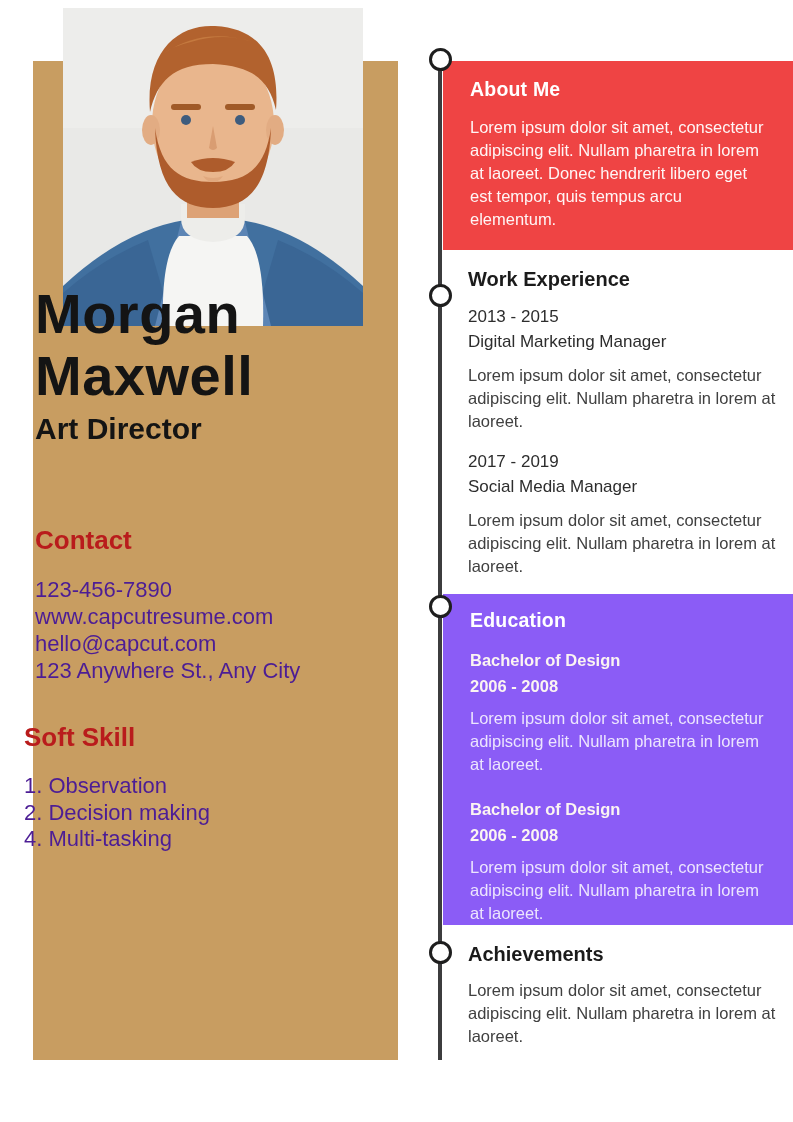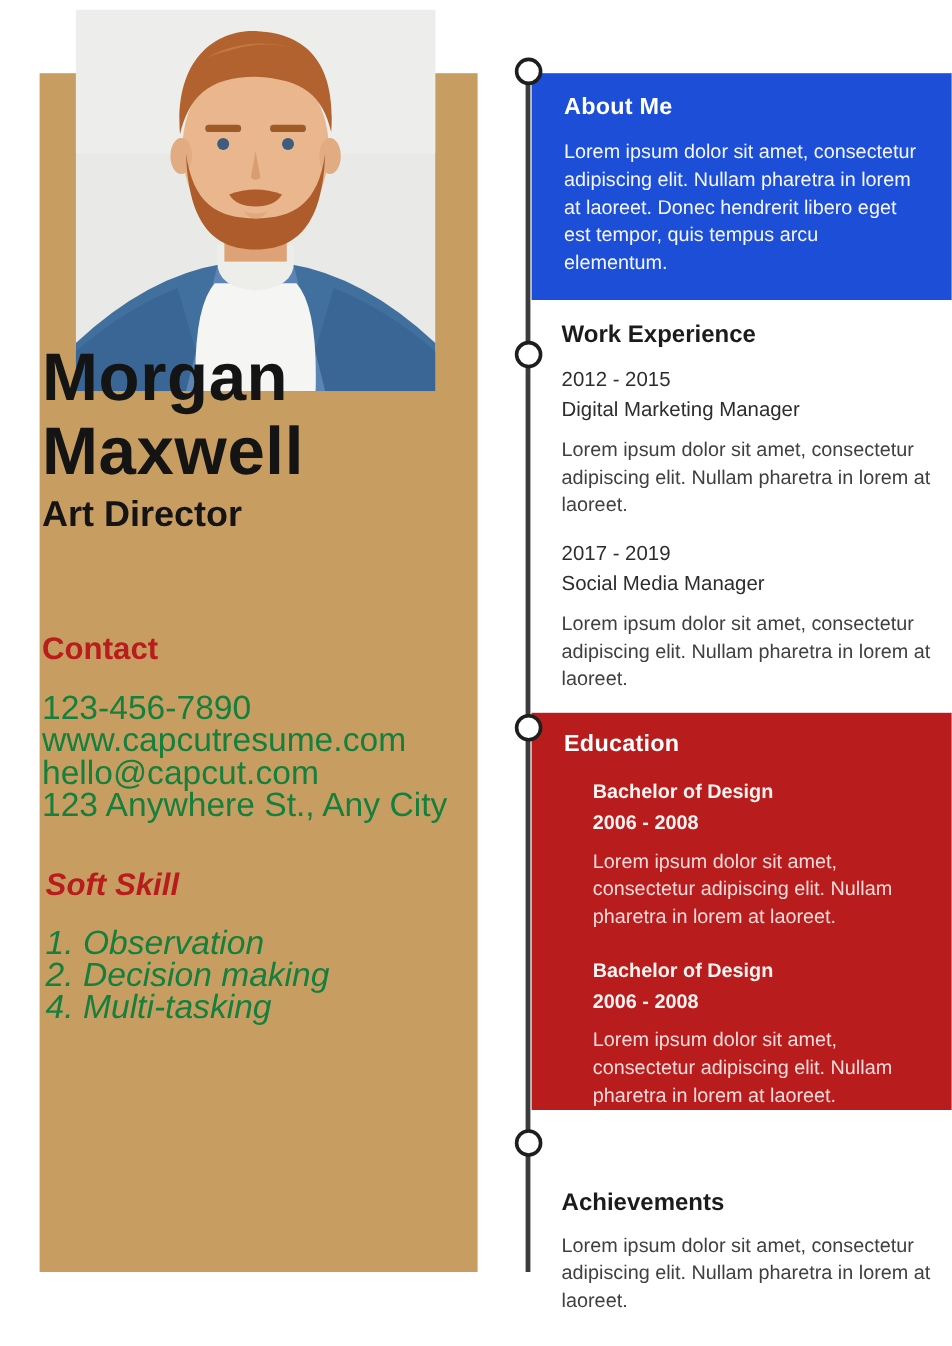--- a/index.html
+++ b/index.html
@@ -37,23 +37,23 @@
     color: #141414;
     font-size: 30px; font-weight: 700;
   }
 
   .contact-block { position: absolute; left: 35px; top: 525px; }
   .side-heading {
     color: #b91c1c;
     font-size: 26px; font-weight: 700;
     margin: 0 0 14px 0;
   }
-  .side-lines { color: #15803d; font-size: 28px; line-height: 27px; font-weight: 400; margin-top: 20px; }
-
-  .skills-block { position: absolute; left: 38px; top: 722px; font-style: italic; }
+  .side-lines { color: #4c1d95; font-size: 22px; line-height: 27px; font-weight: 400; margin-top: 20px; }
+
+  .skills-block { position: absolute; left: 24px; top: 722px; }
   .skills-block .side-lines { line-height: 26.5px; }
 
   
   .timeline-line {
     position: absolute;
     left: 438px; top: 61px;
     width: 3.5px; height: 999px;
     background: #3C3C3E;
   }
   .timeline-node {
@@ -69,21 +69,21 @@
   .node-about        { top: 48px; }
   .node-work         { top: 284px; }
   .node-education    { top: 595px; }
   .node-achievements { top: 941px; }
 
   
   .about-panel {
     position: absolute;
     left: 443px; top: 61px;
     width: 350px; height: 189px;
-    background: #1d4ed8;
+    background: #ef4444;
     box-sizing: border-box;
     padding: 17px 28px 0 27px;
     color: #ffffff;
   }
   .panel-heading {
     font-size: 19.5px; font-weight: 600;
     margin: 0 0 15px 0;
     letter-spacing: 0.2px;
   }
   .panel-body {
@@ -110,41 +110,40 @@
   .entry-body {
     margin-top: 10px;
     font-size: 16.5px; line-height: 23px;
     color: #404040;
   }
 
   .education-panel {
     position: absolute;
     left: 443px; top: 594px;
     width: 350px; height: 331px;
-    background: #b91c1c;
+    background: #8b5cf6;
     box-sizing: border-box;
     padding: 15px 26px 0 27px;
     color: #ffffff;
   }
-  .edu-entry { margin-bottom: 20px; margin-left: 24px; }
+  .edu-entry { margin-bottom: 20px; }
   .edu-meta {
     font-size: 16.5px; line-height: 26px;
     font-weight: 600; color: #FBF4F2;
   }
   .edu-body {
     margin-top: 8px;
     font-size: 16.5px; line-height: 23px;
     color: rgba(255,255,255,0.84);
   }
 
   .achievements-section {
     position: absolute;
     left: 468px; top: 943px;
     width: 312px;
-    margin-top: 48px;
   }
   .achievements-section .entry-body { margin-top: 13px; }
 </style>
 </head>
 <body>
 
 <div class="sidebar"></div>
 
 <div class="photo">
   <svg viewBox="0 0 300 318" preserveAspectRatio="none">
@@ -219,21 +218,21 @@
 
 <div class="about-panel">
   <h3 class="panel-heading">About Me</h3>
   <div class="panel-body">Lorem ipsum dolor sit amet, consectetur adipiscing elit. Nullam pharetra in lorem at laoreet. Donec hendrerit libero eget est tempor, quis tempus arcu elementum.</div>
 </div>
 
 <div class="work-section">
   <h3 class="section-heading">Work Experience</h3>
   <div class="entry">
     <div class="entry-meta">
-      <div>2012 - 2015</div>
+      <div>2013 - 2015</div>
       <div>Digital Marketing Manager</div>
     </div>
     <div class="entry-body">Lorem ipsum dolor sit amet, consectetur adipiscing elit. Nullam pharetra in lorem at laoreet.</div>
   </div>
   <div class="entry">
     <div class="entry-meta">
       <div>2017 - 2019</div>
       <div>Social Media Manager</div>
     </div>
     <div class="entry-body">Lorem ipsum dolor sit amet, consectetur adipiscing elit. Nullam pharetra in lorem at laoreet.</div>

